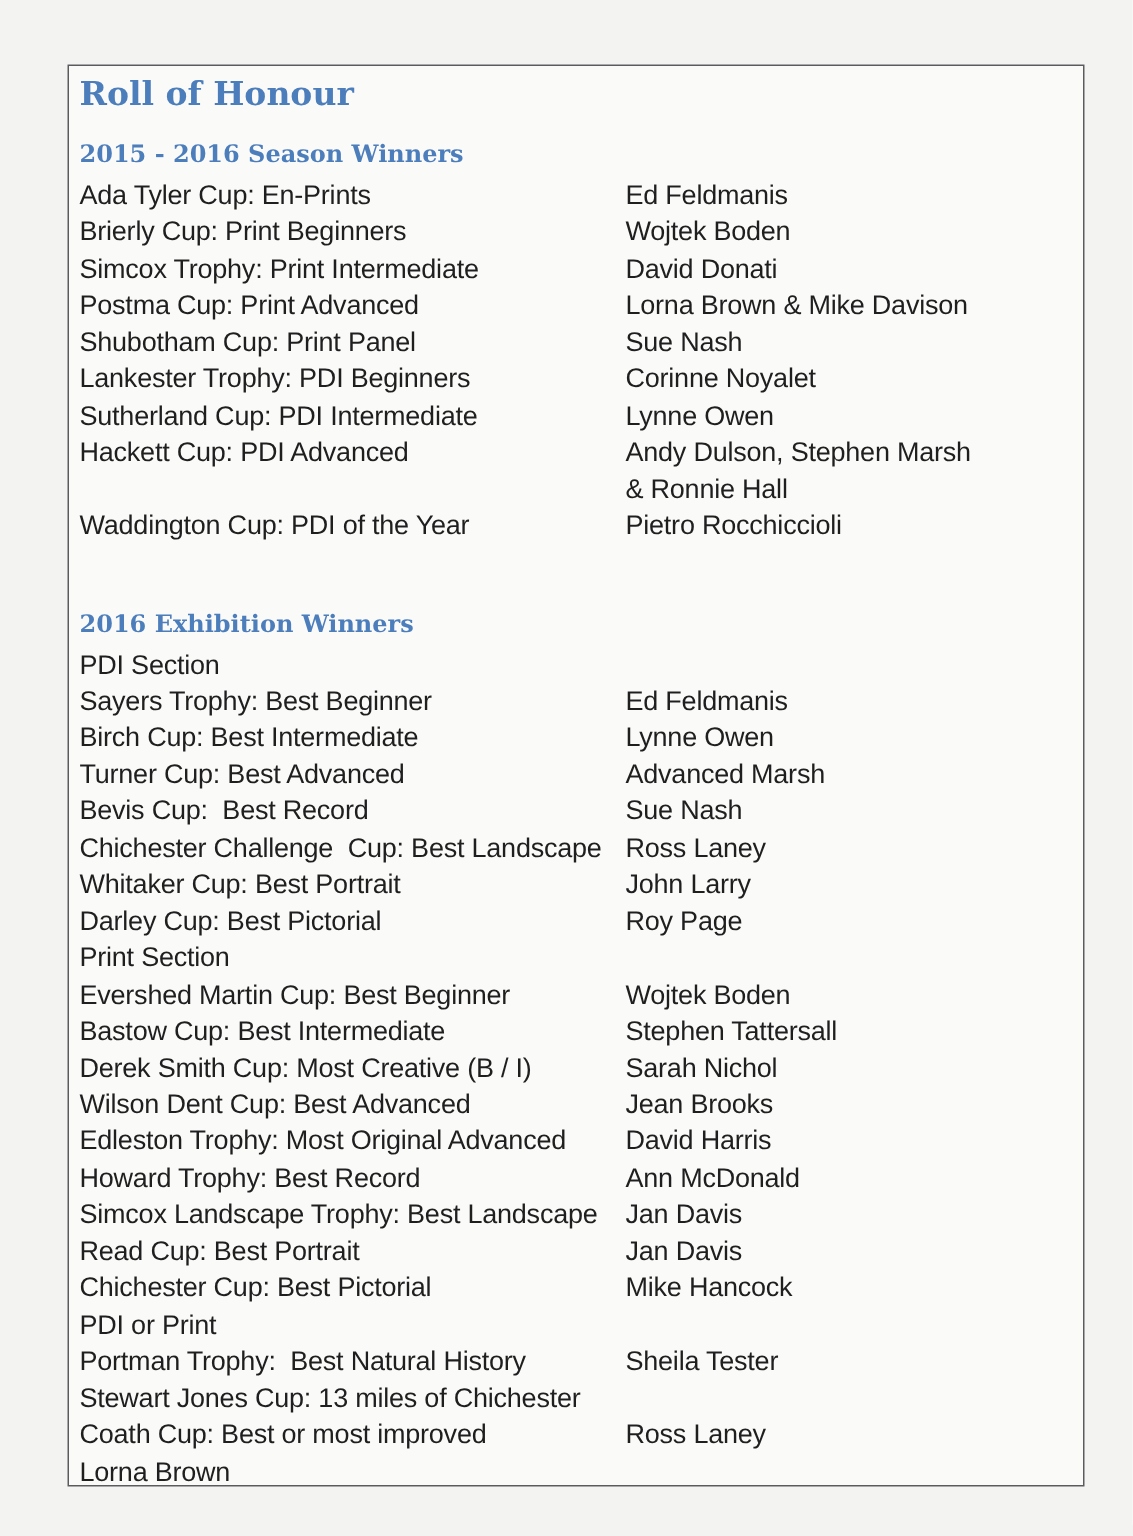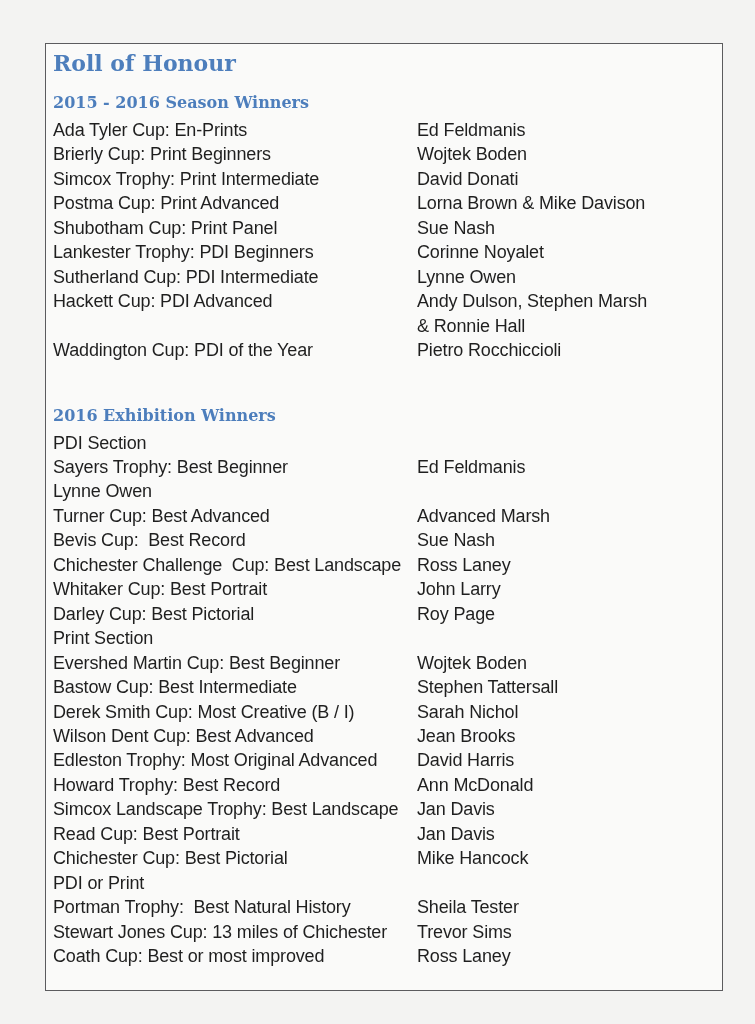--- a/index.html
+++ b/index.html
@@ -108,20 +108,21 @@
       <div class="rows">
         <div class="row">
           <div class="award">PDI Section</div>
           <div class="winner"></div>
         </div>
         <div class="row">
           <div class="award">Sayers Trophy: Best Beginner</div>
           <div class="winner">Ed Feldmanis</div>
         </div>
         <div class="row">
+          <div class="award">Birch Cup: Best Intermediate</div>
           <div class="winner">Lynne Owen</div>
         </div>
         <div class="row">
           <div class="award">Turner Cup: Best Advanced</div>
           <div class="winner">Advanced Marsh</div>
         </div>
         <div class="row">
           <div class="award">Bevis Cup:  Best Record</div>
           <div class="winner">Sue Nash</div>
         </div>
@@ -180,23 +181,23 @@
         <div class="row">
           <div class="award">PDI or Print</div>
           <div class="winner"></div>
         </div>
         <div class="row">
           <div class="award">Portman Trophy:  Best Natural History</div>
           <div class="winner">Sheila Tester</div>
         </div>
         <div class="row">
           <div class="award">Stewart Jones Cup: 13 miles of Chichester</div>
-          <div class="winner">Trevor Sims</div>
         </div>
         <div class="row">
           <div class="award">Coath Cup: Best or most improved</div>
           <div class="winner">Ross Laney</div>
         </div>
         <div class="row">
+          <div class="winner">Lorna Brown</div>
         </div>
       </div>
     </div>
 </div>
 
 </body></html>

